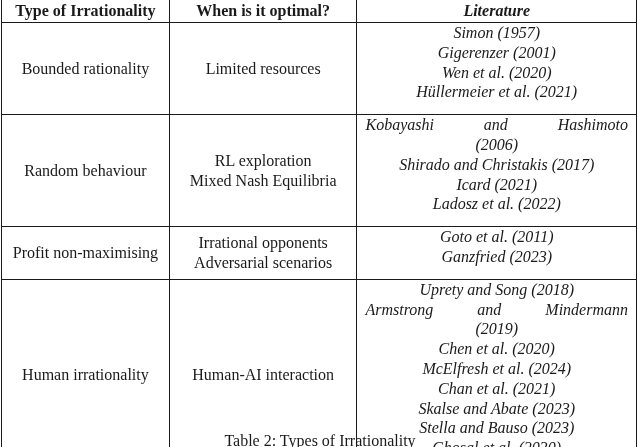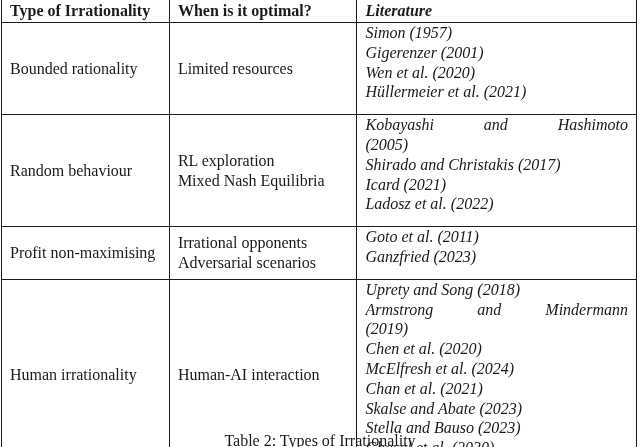--- a/index.html
+++ b/index.html
@@ -21,21 +21,21 @@
       top: -2px;
       width: 636px;
       border-collapse: collapse;
       font-family: "Liberation Serif", "DejaVu Serif", serif;
       font-size: 16px;
     }
     .tbl td, .tbl th {
       border: 1.4px solid #1a1a1a;
       padding: 0 8px;
       vertical-align: middle;
-      text-align: left;
+      text-align: center;
     }
     .tbl th {
       font-weight: bold;
       height: 22px;
       line-height: 20px;
       padding-top: 1px;
     }
     .tbl .c1 { width: 193px; }
     .tbl .c2 { width: 186px; }
     .tbl .c3 { width: 207px; font-style: italic; }
@@ -99,21 +99,21 @@
       <td class="c2">
         <span class="line">RL exploration</span>
         <span class="line">Mixed Nash Equilibria</span>
       </td>
       <td class="c3 lit">
         <span class="line justify">
           <span>Kobayashi</span>
           <span>and</span>
           <span>Hashimoto</span>
         </span>
-        <span class="line">(2005)</span>
+        <span class="line">(2006)</span>
         <span class="line">Shirado and Christakis (2017)</span>
         <span class="line">Icard (2021)</span>
         <span class="line">Ladosz et al. (2022)</span>
       </td>
     </tr>
 
     <tr style="height:40px;">
       <td class="c1">Profit non-maximising</td>
       <td class="c2">
         <span class="line">Irrational opponents</span>

